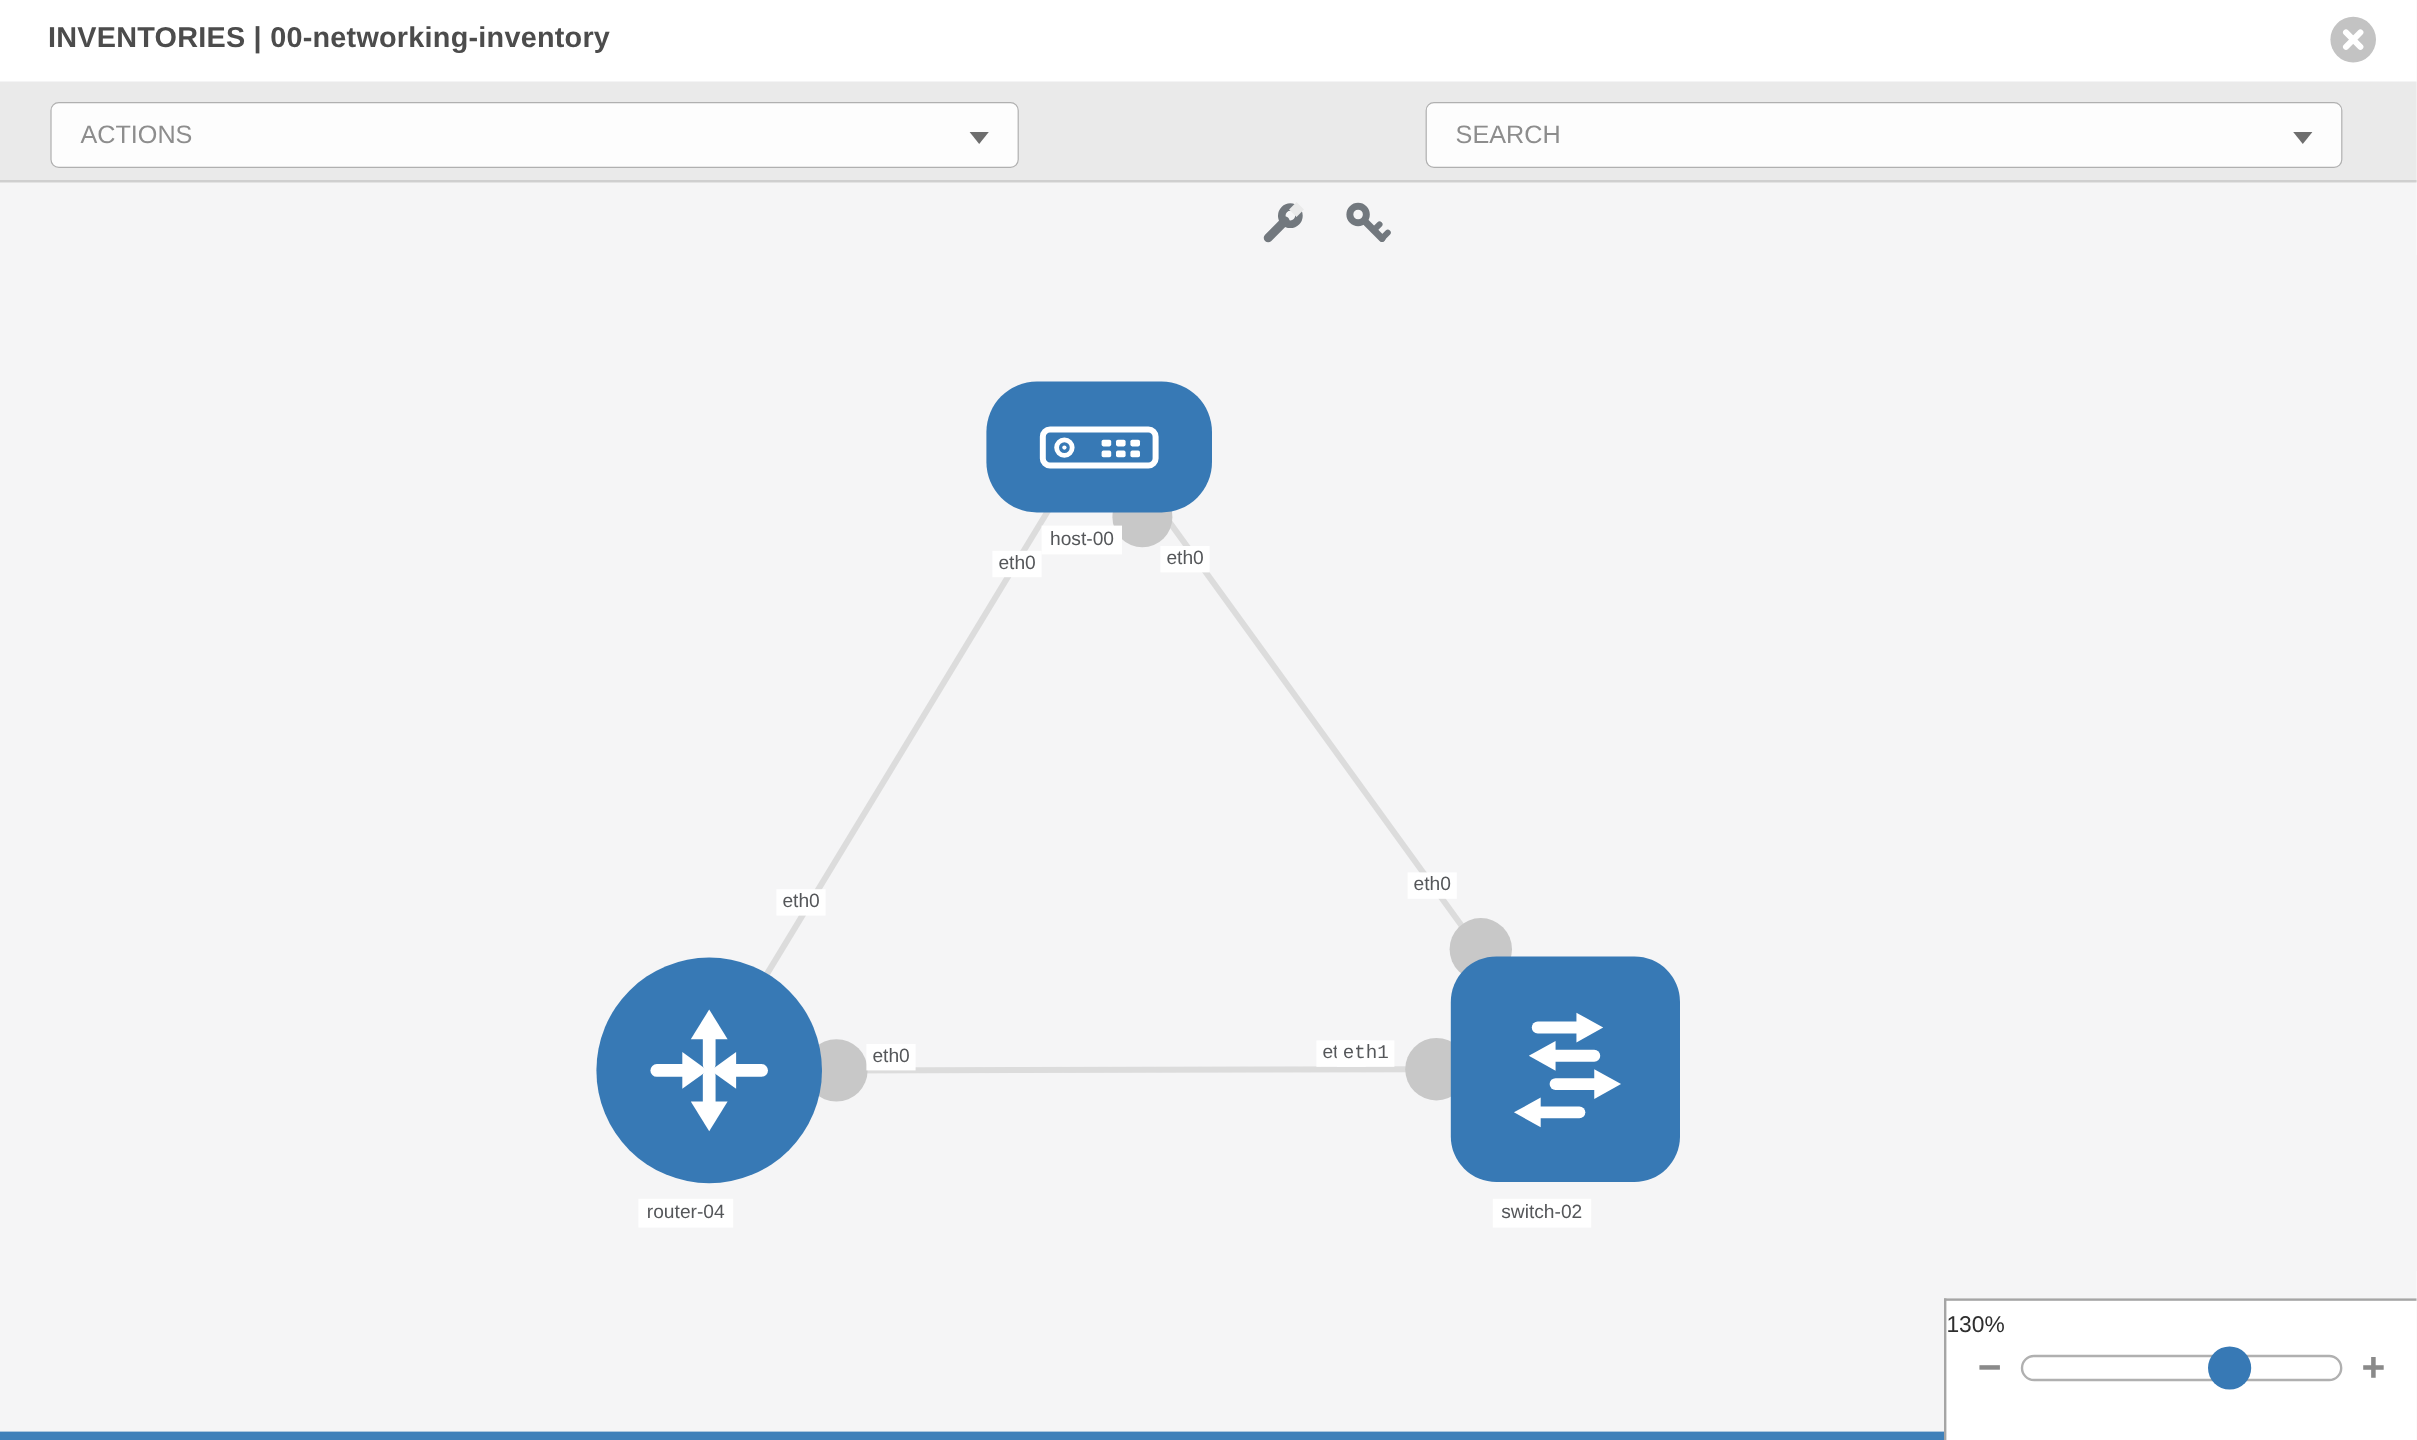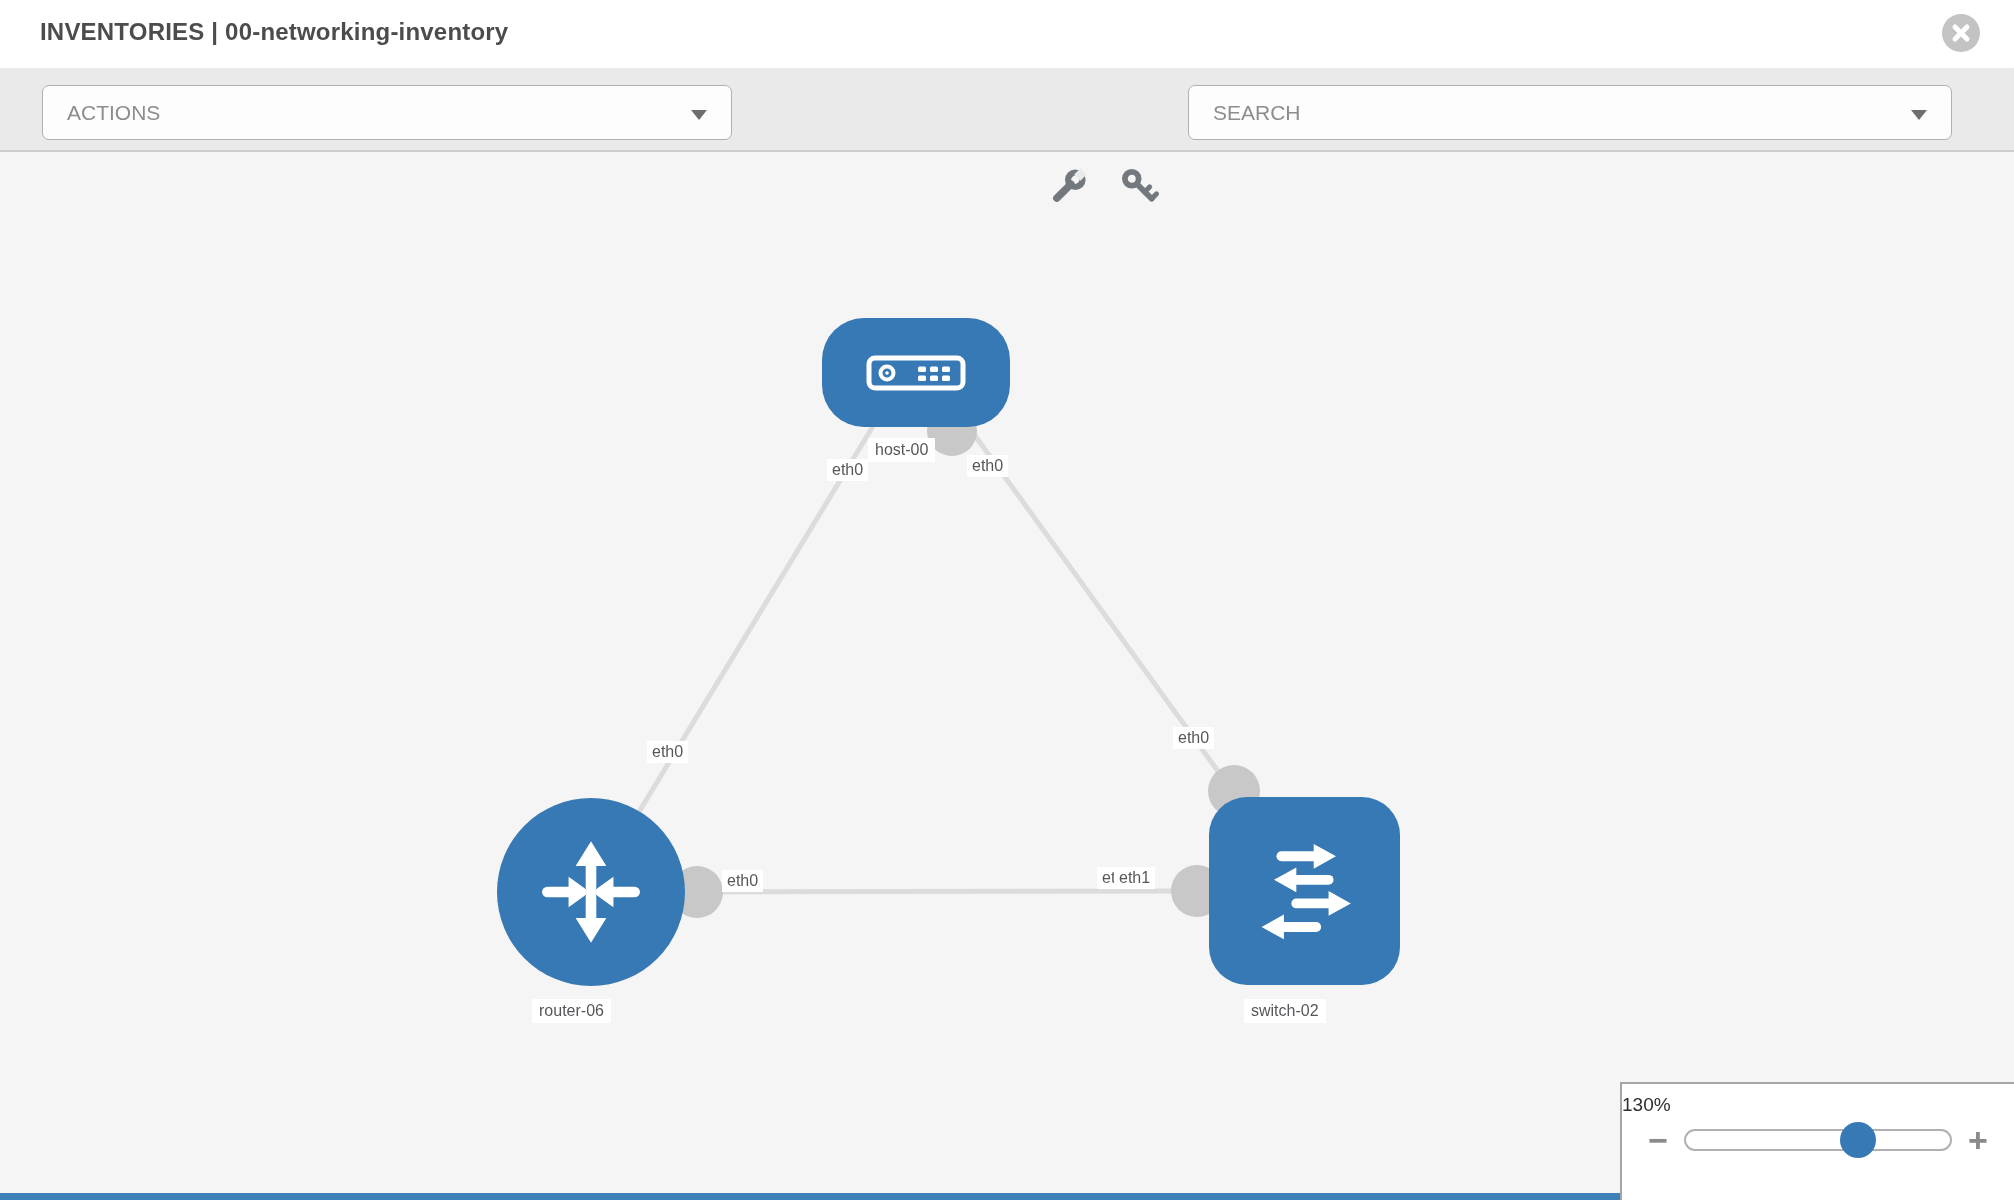--- a/index.html
+++ b/index.html
@@ -8,21 +8,21 @@
   .app { position:relative; width:2014px; height:1200px; background:#f5f5f6; overflow:hidden; }
 
   
   .header { position:absolute; left:0; top:0; width:2014px; height:68px; background:#ffffff; }
   .page-title { position:absolute; left:40px; top:18px; font-size:24px; font-weight:bold; color:#4c4c4c; letter-spacing:0.2px; }
   .close-btn { position:absolute; left:1942px; top:14px; width:38px; height:38px; border-radius:50%; background:#c3c3c3; display:flex; align-items:center; justify-content:center; cursor:pointer; }
 
   
   .toolbar { position:absolute; left:0; top:68px; width:2014px; height:84px; background:#eaeaea; border-bottom:2px solid #cfcfcf; }
   .select-box { position:absolute; top:17px; height:55px; background:#fdfdfd; border:1px solid #b0b0b0; border-radius:7px; display:flex; align-items:center; padding:0 24px; color:#8d8d8d; font-size:21px; cursor:pointer; }
-  .actions-box { left:42px; width:690px;text-align:right; }
+  .actions-box { left:42px; width:807px;text-align:right; }
   .search-box { left:1188px; width:764px; }
   .caret { position:absolute; right:24px; top:24px; width:0; height:0; border-left:8px solid transparent; border-right:8px solid transparent; border-top:10px solid #6e6e6e; }
   .tool-icon { position:absolute; top:97px; width:44px; height:44px; cursor:pointer; }
   .wrench-btn { left:1046px; }
   .key-btn { left:1118px; }
 
   
   .links-svg { position:absolute; left:0; top:0; width:2014px; height:1200px; pointer-events:none; }
   .node { position:absolute; background:#3779b5; display:flex; align-items:center; justify-content:center; cursor:pointer; }
   .node-host { left:822px; top:318px; width:188px; height:109px; border-radius:42px; }
@@ -34,21 +34,21 @@
 
   .lbl-host-name { left:868px; top:438px; }
   .lbl-router-name { left:532px; top:999px; }
   .lbl-switch-name { left:1244px; top:999px; }
   .lbl-hr-host { left:827px; top:459px; }
   .lbl-hs-host { left:967px; top:455px; }
   .lbl-hr-router { left:647px; top:741px; }
   .lbl-hs-switch { left:1173px; top:727px; }
   .lbl-rs-router { left:722px; top:870px; }
   .lbl-rs-switch-back { left:1097px; top:867px; z-index:5; }
-  .lbl-rs-switch-front { left:1114px; top:867px; z-index:6; }
+  .lbl-rs-switch-front { left:1114px; top:867px; z-index:6;font-family:Liberation Mono, monospace; }
 
   
   .zoom-panel { position:absolute; left:1620px; top:1082px; width:394px; height:118px; background:#ffffff; border-top:2px solid #a5a5a5; border-left:2px solid #a5a5a5; z-index:8; }
   .zoom-level { position:absolute; left:0; top:10px; width:100%; font-size:19px; color:#2e2e2e; }
   .zoom-row { position:absolute; left:0; top:42px; width:100%; display:flex; align-items:center; justify-content:center; gap:16px; }
   .zoom-sign { font-size:34px; font-weight:bold; color:#8a8a8a; line-height:28px; cursor:pointer; user-select:none; }
   .slider-track { position:relative; width:268px; height:22px; border:2px solid #b0b0b0; border-radius:12px; background:#ffffff; cursor:pointer; }
   .slider-thumb { position:absolute; left:154px; top:-9px; width:36px; height:36px; border-radius:50%; background:#3779b5; cursor:grab; }
 
   .bottom-bar { position:absolute; left:0; top:1193px; width:1620px; height:7px; background:#3f80b9; }
@@ -145,21 +145,21 @@
         <polygon points="43,31 25,41 43,51" stroke="none"></polygon>
         <line x1="43" y1="60" x2="70" y2="60"></line>
         <polygon points="69,50 87,60 69,70" stroke="none"></polygon>
         <line x1="59" y1="79" x2="32" y2="79"></line>
         <polygon points="33,69 15,79 33,89" stroke="none"></polygon>
       </g>
     </svg>
   </div>
 
   <div class="node-label lbl-host-name">host-00</div>
-  <div class="node-label lbl-router-name">router-06</div>
+  <div class="node-label lbl-router-name">router-04</div>
   <div class="node-label lbl-switch-name">switch-02</div>
 
   <div class="if-label lbl-hr-host">eth0</div>
   <div class="if-label lbl-hs-host">eth0</div>
   <div class="if-label lbl-hr-router">eth0</div>
   <div class="if-label lbl-hs-switch">eth0</div>
   <div class="if-label lbl-rs-router">eth0</div>
   <div class="if-label lbl-rs-switch-back">eth0</div>
   <div class="if-label lbl-rs-switch-front">eth1</div>
 

